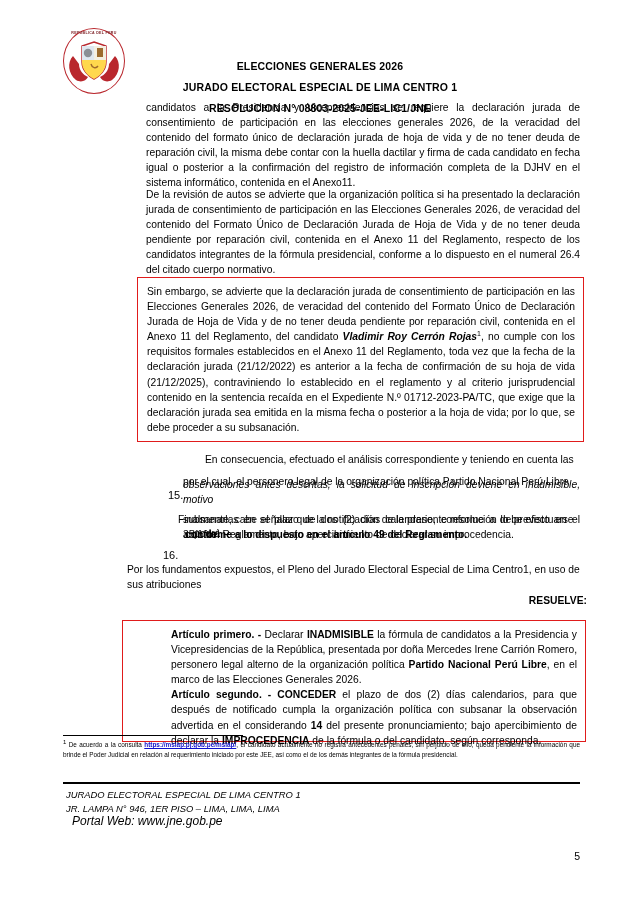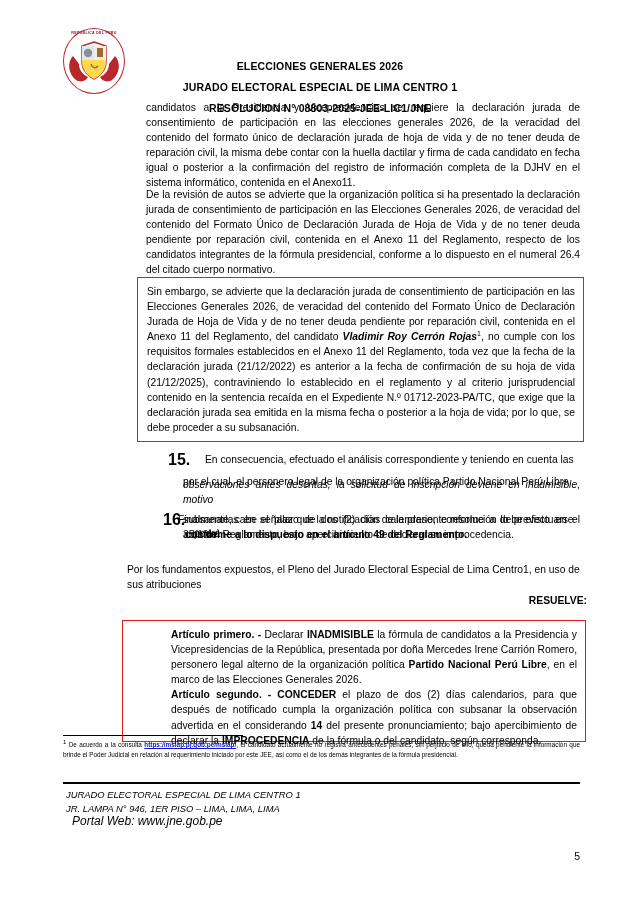--- a/index.html
+++ b/index.html
@@ -90,23 +90,24 @@
     vertical-align: super;
     line-height: 0;
   }
 
   
   .num-item {
     position: absolute;
   }
   .num-label {
     position: absolute;
-    font-size: 16px;
-    font-weight: bold;
-    line-height: 15.1px;
+    font-size: 11px;
+    font-weight: normal;
+    line-height: 15.1px;
+    margin-top: 36px;
   }
   .num-body {
     position: absolute;
     font-size: 10.3px;
     line-height: 15.1px;
     text-align: justify;
   }
 
   
   .footnote-rule {

